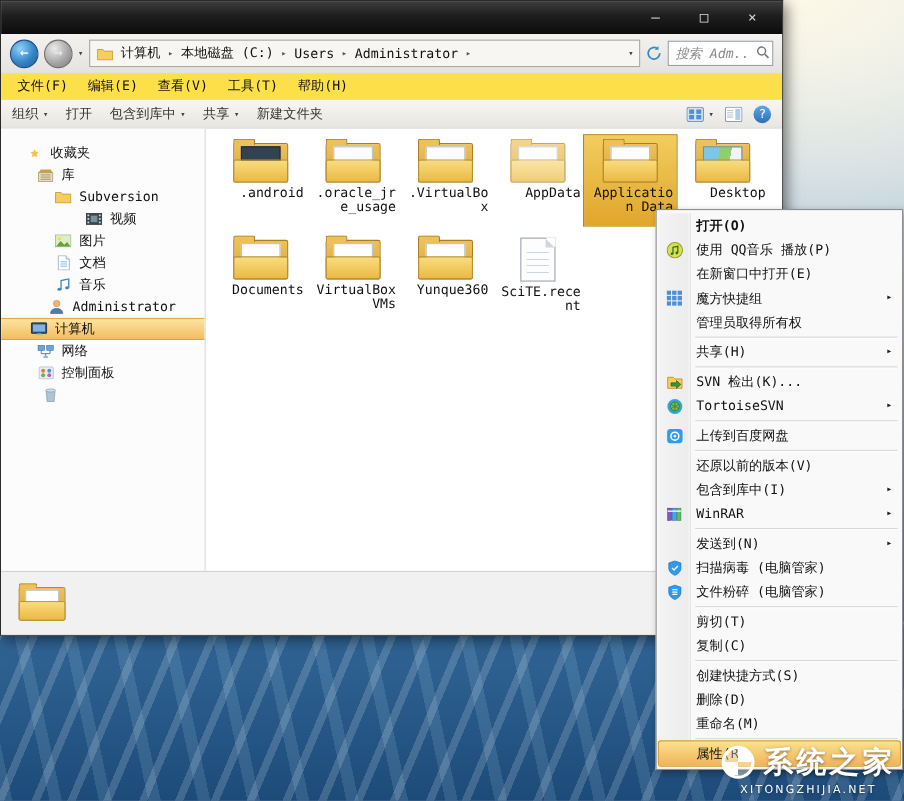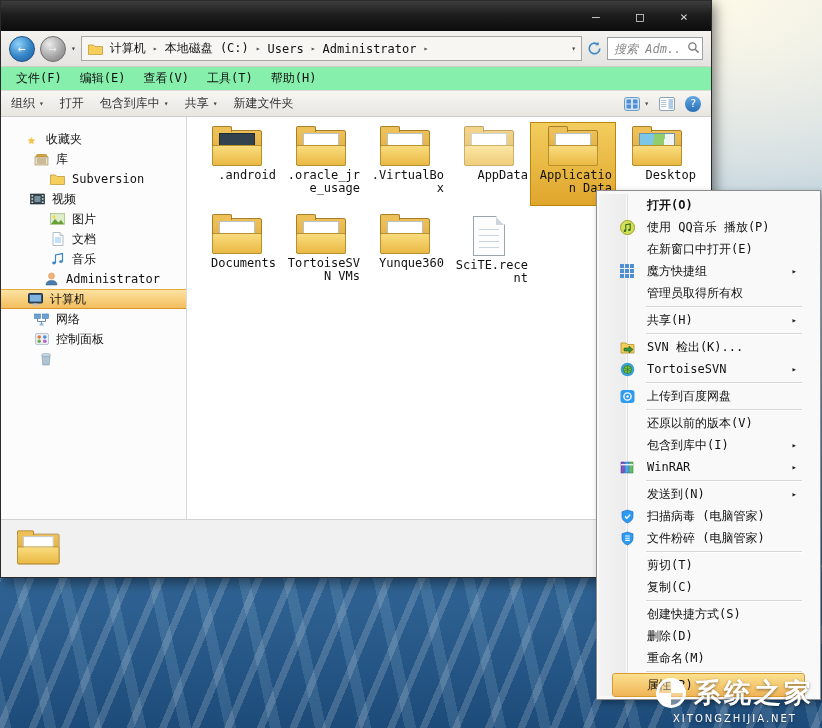--- a/index.html
+++ b/index.html
@@ -40,21 +40,21 @@
   .crumb { padding:1px 5px; cursor:default; }
   .crumb-sep { font-size:8px; color:#555; padding:0 1px; }
   .addr-end { margin-left:auto; display:flex; align-items:center; gap:4px; }
   .refresh { display:flex; align-items:center; }
   .search-wrap { position:relative; width:96px; flex:0 0 auto; }
   .search-wrap input { width:96px; height:23px; border:1px solid #9aa0a6; background:#fff;
                        padding:0 20px 0 6px; font:italic 12px "DejaVu Sans Mono","DejaVu Sans",monospace; color:#777; }
   .search-wrap input::placeholder { color:#8a8a8a; font-style:italic; }
   .search-ic { position:absolute; right:3px; top:4px; }
 
-  .menu-row { height:24px; background:#86efac; border-bottom:1px solid #dddbd6;
+  .menu-row { height:24px; background:#fde047; border-bottom:1px solid #dddbd6;
               display:flex; align-items:center; padding:0 6px; }
   .menu-top-item { padding:2px 9px; cursor:default; }
 
   .toolbar { height:26px; background:linear-gradient(#f7f6f3,#e8e6e1); border-bottom:1px solid #cfcdc8;
              display:flex; align-items:center; padding:0 10px; gap:16px; color:#333; }
   .tb-btn { display:flex; align-items:center; gap:4px; cursor:default; }
   .caret { font-size:8px; color:#444; }
   .tb-right { margin-left:auto; display:flex; align-items:center; gap:10px; }
   .help-btn { width:16px; height:16px; border-radius:50%; background:linear-gradient(#63a7e0,#2a6fb8);
               color:#fff; font-size:11px; display:flex; align-items:center; justify-content:center; }
@@ -92,21 +92,21 @@
 
   
   .details { position:absolute; left:0; right:0; bottom:0; height:58px; background:#f1f1f1; border-top:1px solid #d2d2d2;
              display:flex; align-items:center; gap:14px; padding:0 16px; }
   .details .fold { margin:0; transform:scale(.85); transform-origin:left center; }
   .dp-line2 { color:#333; margin-top:3px; }
   .dp-mod { margin-left:12px; }
 
   
   .cmenu { position:absolute; left:596px; top:190px; width:225px; background:#f9f9f9; border:1px solid #8e8e8e;
-           box-shadow:3px 3px 7px rgba(0,0,0,.35); padding:3px 16px; z-index:50; }
+           box-shadow:3px 3px 7px rgba(0,0,0,.35); padding:3px 2px; z-index:50; }
   .cmenu::after { content:""; position:absolute; left:2px; top:3px; bottom:3px; width:27px;
                   background:linear-gradient(90deg,#f3f3f3,#ececec); z-index:0; }
   .cmenu::before { content:""; position:absolute; left:30px; top:3px; bottom:3px; width:1px; background:#e0e0e0; z-index:0; }
   .cm-item { position:relative; z-index:1; height:22px; display:flex; align-items:center;
              padding:0 18px 0 34px; white-space:nowrap; overflow:hidden; cursor:default; }
   .cm-item.bold .cm-label { font-weight:bold; }
   .cm-item.hl { background:linear-gradient(#fbe18f,#f0b457); outline:1px solid #d79a33; border-radius:2px; }
   .cm-ic { position:absolute; left:6px; top:3px; width:16px; height:16px; display:flex; align-items:center; justify-content:center; }
   .cm-arrow { position:absolute; right:7px; font-size:9px; color:#222; }
   .cm-sep { position:relative; z-index:1; height:1px; background:#d8d8d8; box-shadow:0 1px 0 #fff; margin:2px 2px 2px 33px; }
@@ -246,21 +246,21 @@
         <span>库</span>
       </div>
       <div class="side-item" style="padding-left:48px">
         <span class="sic">
             <svg width="15" height="12" viewBox="0 0 15 12">
               <path d="M0.5 2h5l1.5 1.5h7.5v8H0.5z" fill="#f6cf5a" stroke="#b8912f" stroke-width=".7"></path>
             </svg>
           </span>
         <span>Subversion</span>
       </div>
-      <div class="side-item" style="padding-left:28px">
+      <div class="side-item" style="padding-left:76px">
         <span class="sic">
             <svg width="15" height="12" viewBox="0 0 15 12">
               <rect x="0.5" y="1" width="14" height="10" fill="#37474f" stroke="#1c262c" stroke-width=".6"></rect>
               <g fill="#cfd8dc">
                 <rect x="1.5" y="2" width="1.6" height="1.6"></rect>
                 <rect x="1.5" y="5.2" width="1.6" height="1.6"></rect>
                 <rect x="1.5" y="8.4" width="1.6" height="1.6"></rect>
                 <rect x="11.9" y="2" width="1.6" height="1.6"></rect>
                 <rect x="11.9" y="5.2" width="1.6" height="1.6"></rect>
                 <rect x="11.9" y="8.4" width="1.6" height="1.6"></rect>
@@ -410,21 +410,21 @@
             <div class="front"></div>
           </div>
         <div class="label">Documents</div>
       </div>
       <div class="tile">
         <div class="fold">
             <div class="back"></div>
             <div class="sheet"></div>
             <div class="front"></div>
           </div>
-        <div class="label">TortoiseSVN VMs</div>
+        <div class="label">VirtualBox VMs</div>
       </div>
       <div class="tile">
         <div class="fold">
             <div class="back"></div>
             <div class="sheet"></div>
             <div class="front"></div>
           </div>
         <div class="label">Yunque360</div>
       </div>
       <div class="tile">

